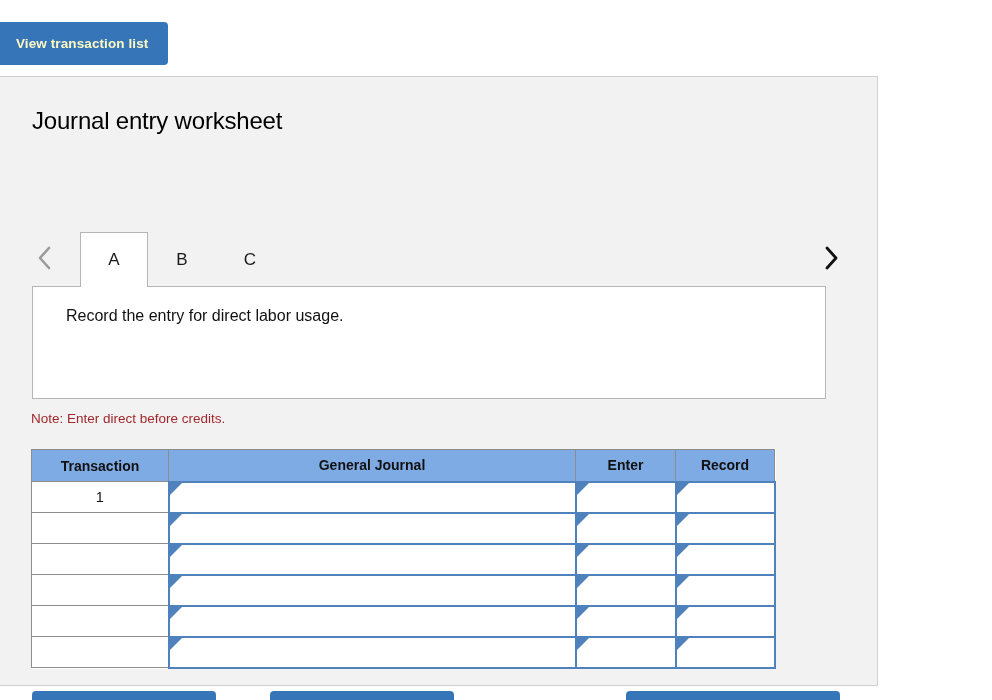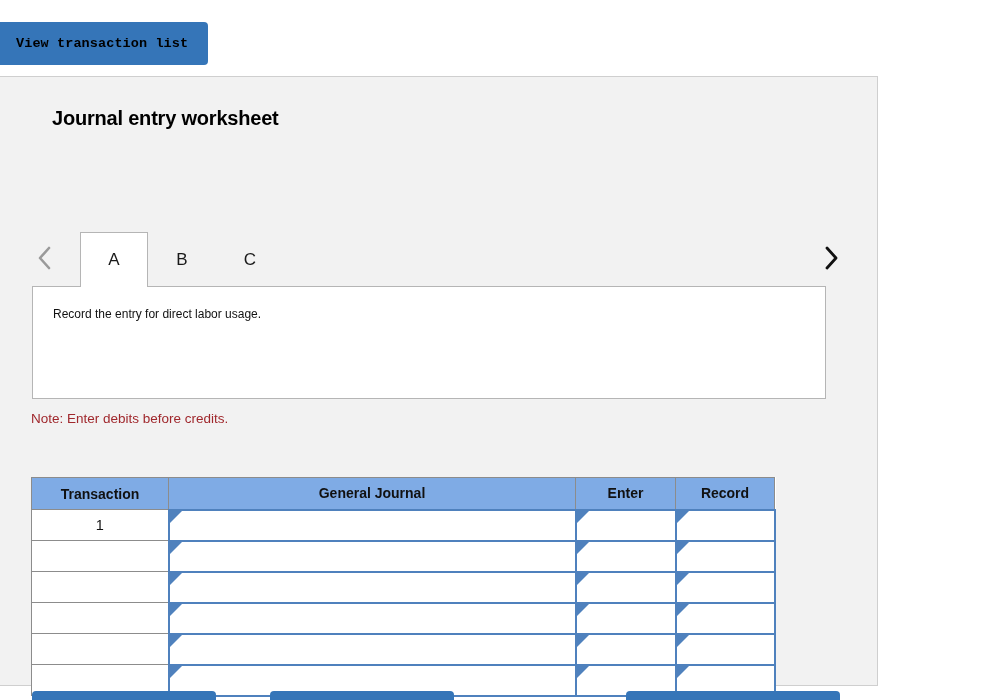--- a/index.html
+++ b/index.html
@@ -20,31 +20,31 @@
     position: absolute;
     left: 0;
     top: 22px;
     height: 43px;
   }
   .btn {
     display: inline-flex;
     align-items: center;
     justify-content: center;
     background: #3575b8;
-    color: #000000;
+    color: #fef9c3;
     font-weight: bold;
     font-size: 13.5px;
     letter-spacing: .1px;
     border: none;
     border-radius: 4px;
     cursor: pointer;
     padding: 0 18px;
     height: 43px;
     box-sizing: border-box;
-    font-family: Liberation Mono, monospace;
+    font-family: Liberation Sans, sans-serif;
     white-space: nowrap;
   }
   .btn-view-transaction {
     border-top-left-radius: 0;
     border-bottom-left-radius: 0;
     padding-left: 16px;
     padding-right: 20px;
   }
 
   
@@ -57,25 +57,24 @@
     background: #f2f2f2;
     border: 1px solid #cfcfcf;
     border-left: none;
     box-sizing: border-box;
   }
 
   .panel-title {
     position: absolute;
     left: 32px;
     top: 30px;
-    font-size: 20px;
-    font-weight: bold;
+    font-size: 24px;
+    font-weight: normal;
     color: #000000;
     letter-spacing: -.2px;
-    margin-left: 20px;
   }
 
   
   .tabs-row {
     position: absolute;
     left: 30px;
     top: 155px;
     width: 816px;
     height: 55px;
   }
@@ -139,44 +138,43 @@
     top: 209px;
     width: 794px;
     height: 113px;
     background: #ffffff;
     border: 1px solid #b5b5b5;
     box-sizing: border-box;
     z-index: 1;
   }
   .desc-text {
     position: absolute;
-    left: 20px;
+    left: 33px;
     top: 20px;
-    font-size: 12px;
+    font-size: 16px;
     color: #111111;
   }
 
   
   .note {
     position: absolute;
     left: 31px;
     top: 334px;
     font-size: 13.5px;
     color: #a0282d;
   }
 
   
   .jtable {
     position: absolute;
     left: 31px;
     top: 372px;
     border-collapse: collapse;
     table-layout: fixed;
     background: #ffffff;
-    margin-top: 28px;
   }
   .jtable th {
     background: #7fabe5;
     color: #111111;
     font-size: 14px;
     font-weight: bold;
     height: 32px;
     border: 1px solid #8c8c8c;
     box-sizing: border-box;
     text-align: center;
@@ -269,21 +267,21 @@
       <svg width="18" height="28" viewBox="0 0 18 28" aria-hidden="true">
         <polyline points="5,4 14,14 5,24" fill="none" stroke="#111111" stroke-width="2.8" stroke-linecap="round" stroke-linejoin="round"></polyline>
       </svg>
     </div>
   </div>
 
   <div class="desc-box">
     <div class="desc-text">Record the entry for direct labor usage.</div>
   </div>
 
-  <div class="note">Note: Enter debits before credits.</div>
+  <div class="note">Note: Enter direct before credits.</div>
 
   <table class="jtable">
     <colgroup>
       <col class="col-transaction">
       <col class="col-journal">
       <col class="col-debit">
       <col class="col-credit">
     </colgroup>
     <thead>
       <tr>

